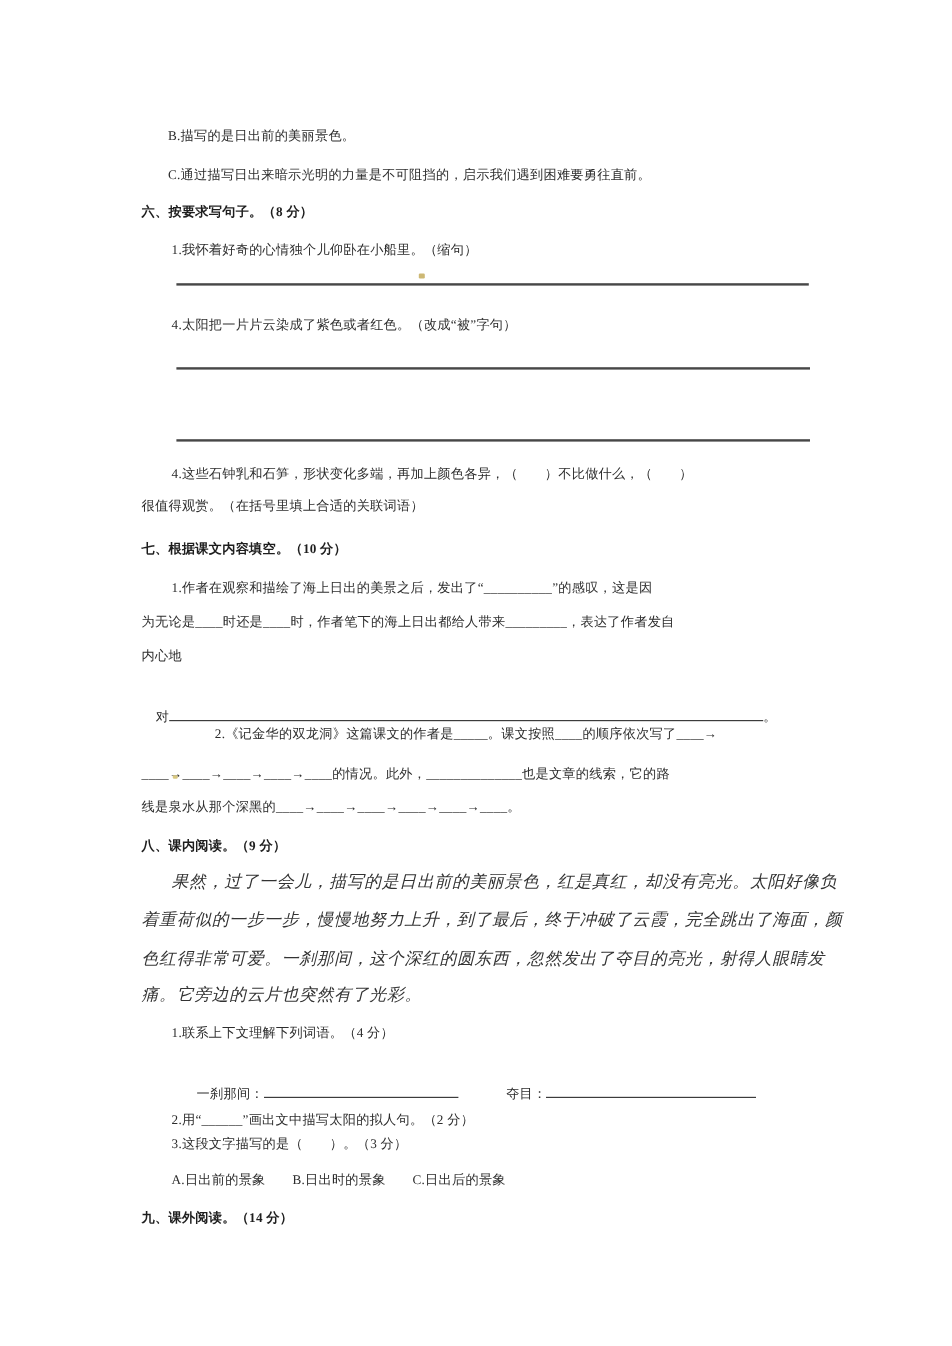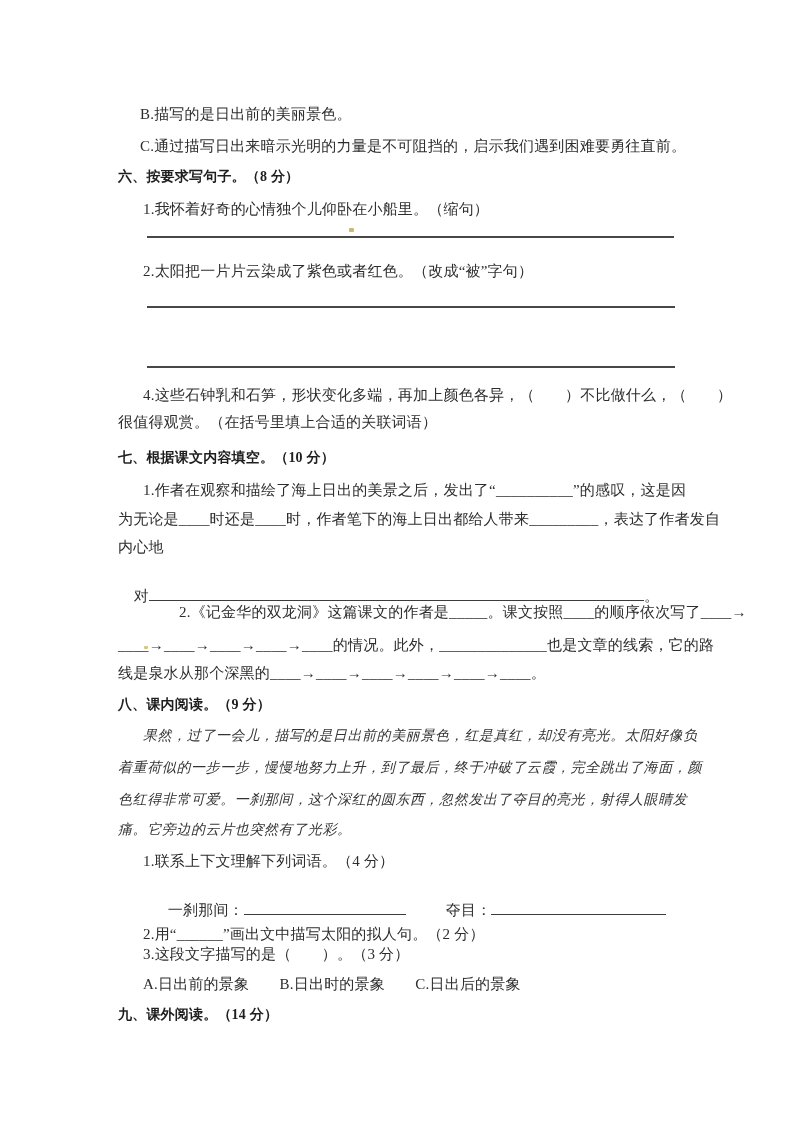--- a/index.html
+++ b/index.html
@@ -12,28 +12,28 @@
     width: 793px;
     height: 1122px;
     background: #ffffff;
     overflow: hidden;
     font-family: "Liberation Serif", serif;
     color: #2d2d2d;
   }
   .tline {
     position: absolute;
     white-space: pre;
-    font-size: 15px;
+    font-size: 11px;
     line-height: 20px;
     letter-spacing: 0.2px;
   }
   .heading {
     font-weight: bold;
     color: #1e1e1e;
-    font-size: 14px;
+    font-size: 11px;
     text-align: center;
   }
   .kai {
     font-style: italic;
     font-size: 14px;
     color: #333333;
     letter-spacing: 0.6px;
   }
   .answer-line {
     position: absolute;
@@ -62,21 +62,21 @@
 
   <div class="tline" style="left:140px; top:104px;">B.描写的是日出前的美丽景色。</div>
   <div class="tline" style="left:140px; top:136px;">C.通过描写日出来暗示光明的力量是不可阻挡的，启示我们遇到困难要勇往直前。</div>
 
   <div class="tline heading" style="left:118px; top:167px;">六、按要求写句子。（8 分）</div>
 
   <div class="tline" style="left:143px; top:199px;">1.我怀着好奇的心情独个儿仰卧在小船里。（缩句）</div>
   <div class="answer-line" style="left:147px; top:236px; width:527px;"></div>
   <div class="ink-dot" style="left:349px; top:228px; width:5px; height:4px; background:#cdb874;"></div>
 
-  <div class="tline" style="left:143px; top:261px;">2.太阳把一片片云染成了紫色或者红色。（改成“被”字句）</div>
+  <div class="tline" style="left:143px; top:261px;">4.太阳把一片片云染成了紫色或者红色。（改成“被”字句）</div>
   <div class="answer-line" style="left:147px; top:306px; width:528px;"></div>
 
   <div class="answer-line" style="left:147px; top:366px; width:528px;"></div>
 
   <div class="tline" style="left:143px; top:385px;text-align:center;">4.这些石钟乳和石笋，形状变化多端，再加上颜色各异，（　　）不比做什么，（　　）</div>
   <div class="tline" style="left:118px; top:412px;">很值得观赏。（在括号里填上合适的关联词语）</div>
 
   <div class="tline heading" style="left:118px; top:448px;">七、根据课文内容填空。（10 分）</div>
 
   <div class="tline" style="left:143px; top:480px;">1.作者在观察和描绘了海上日出的美景之后，发出了“__________”的感叹，这是因</div>

